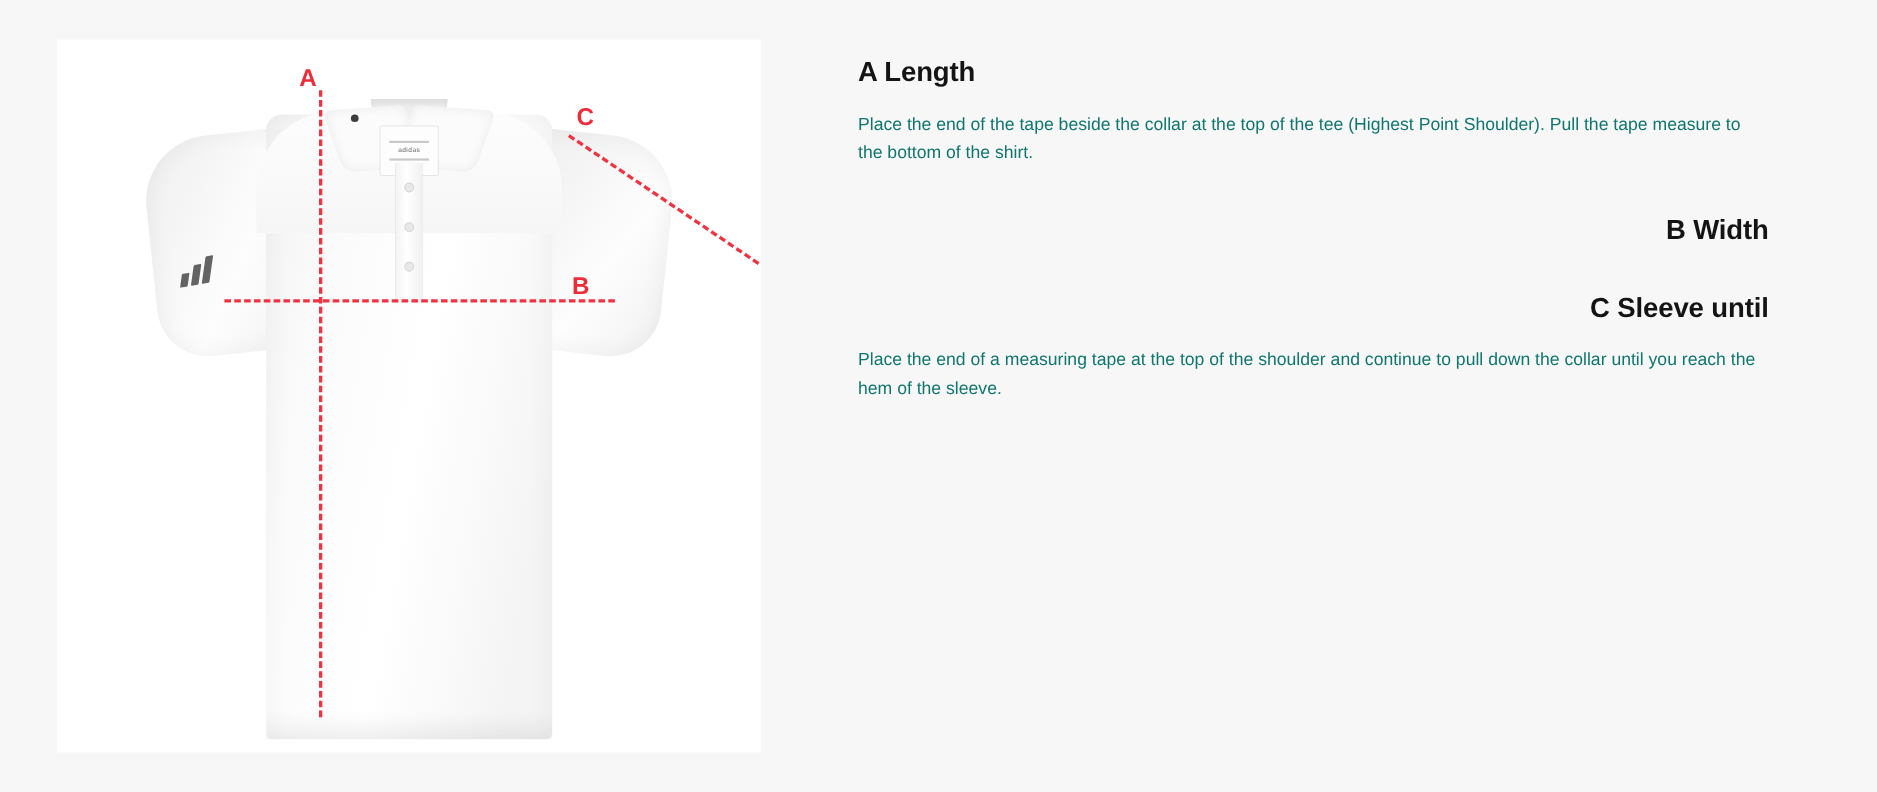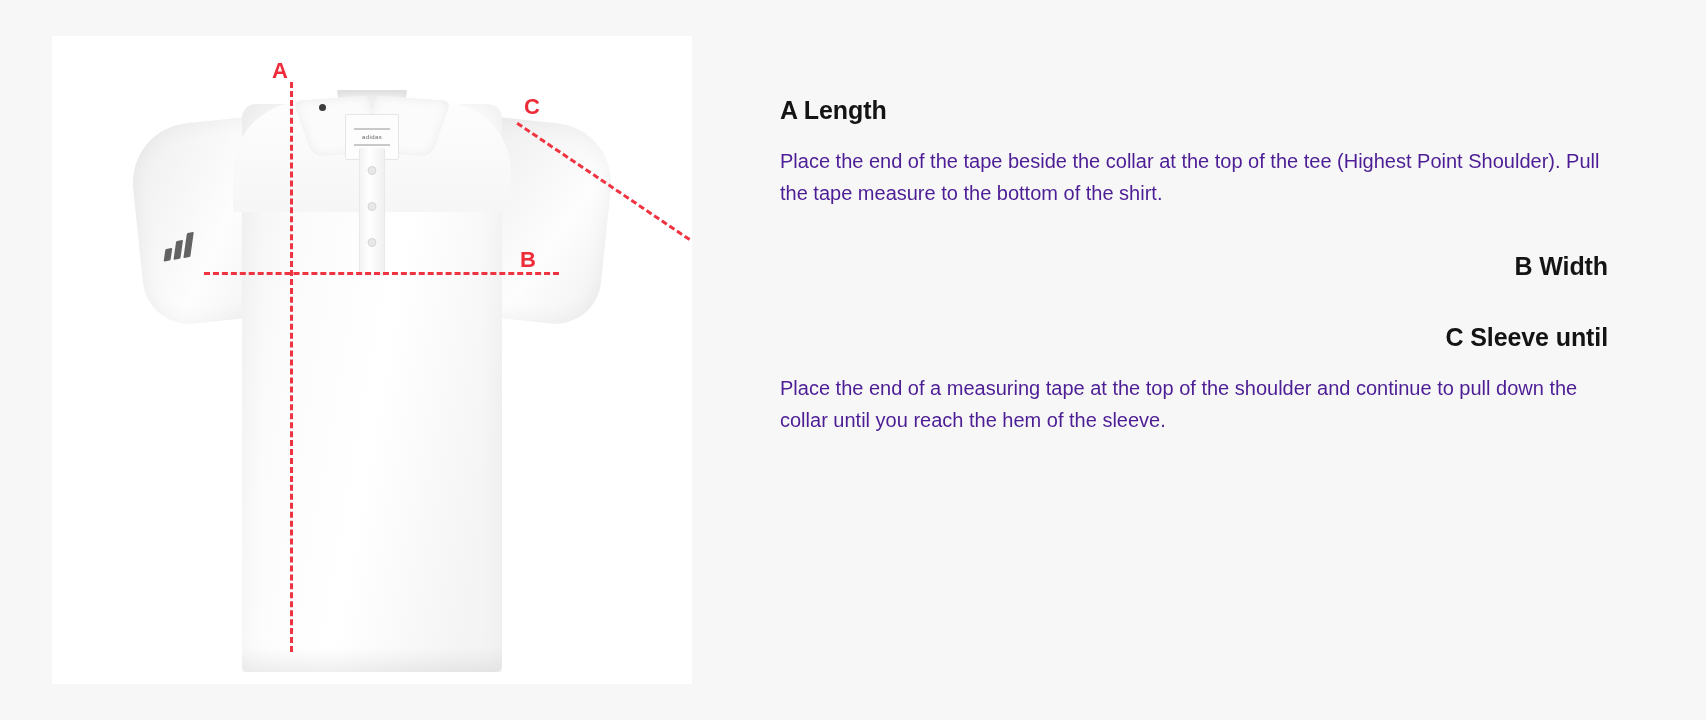--- a/index.html
+++ b/index.html
@@ -233,34 +233,33 @@
     font-size: 22px;
     font-family: "Liberation Sans", sans-serif;
     line-height: 1;
   }
 
   
   .text-panel {
     flex: 1 1 auto;
     padding: 52px 64px 0 88px;
     max-width: 980px;
-    margin-top: 44px;
   }
   .m-heading {
     font-size: 25px;
     font-weight: bold;
     color: #141414;
     margin: 0 0 20px 0;
     letter-spacing: -0.1px;
   }
   .m-heading.spaced { margin-top: 42px; text-align: right; }
   .m-body {
-    font-size: 20px;
+    font-size: 16px;
     line-height: 1.62;
-    color: #4c1d95;
+    color: #0f766e;
     margin: 0;
     max-width: 900px;
   }
 </style>
 </head>
 <body>
 
 <div id="guide">
 
   <div class="image-panel">

